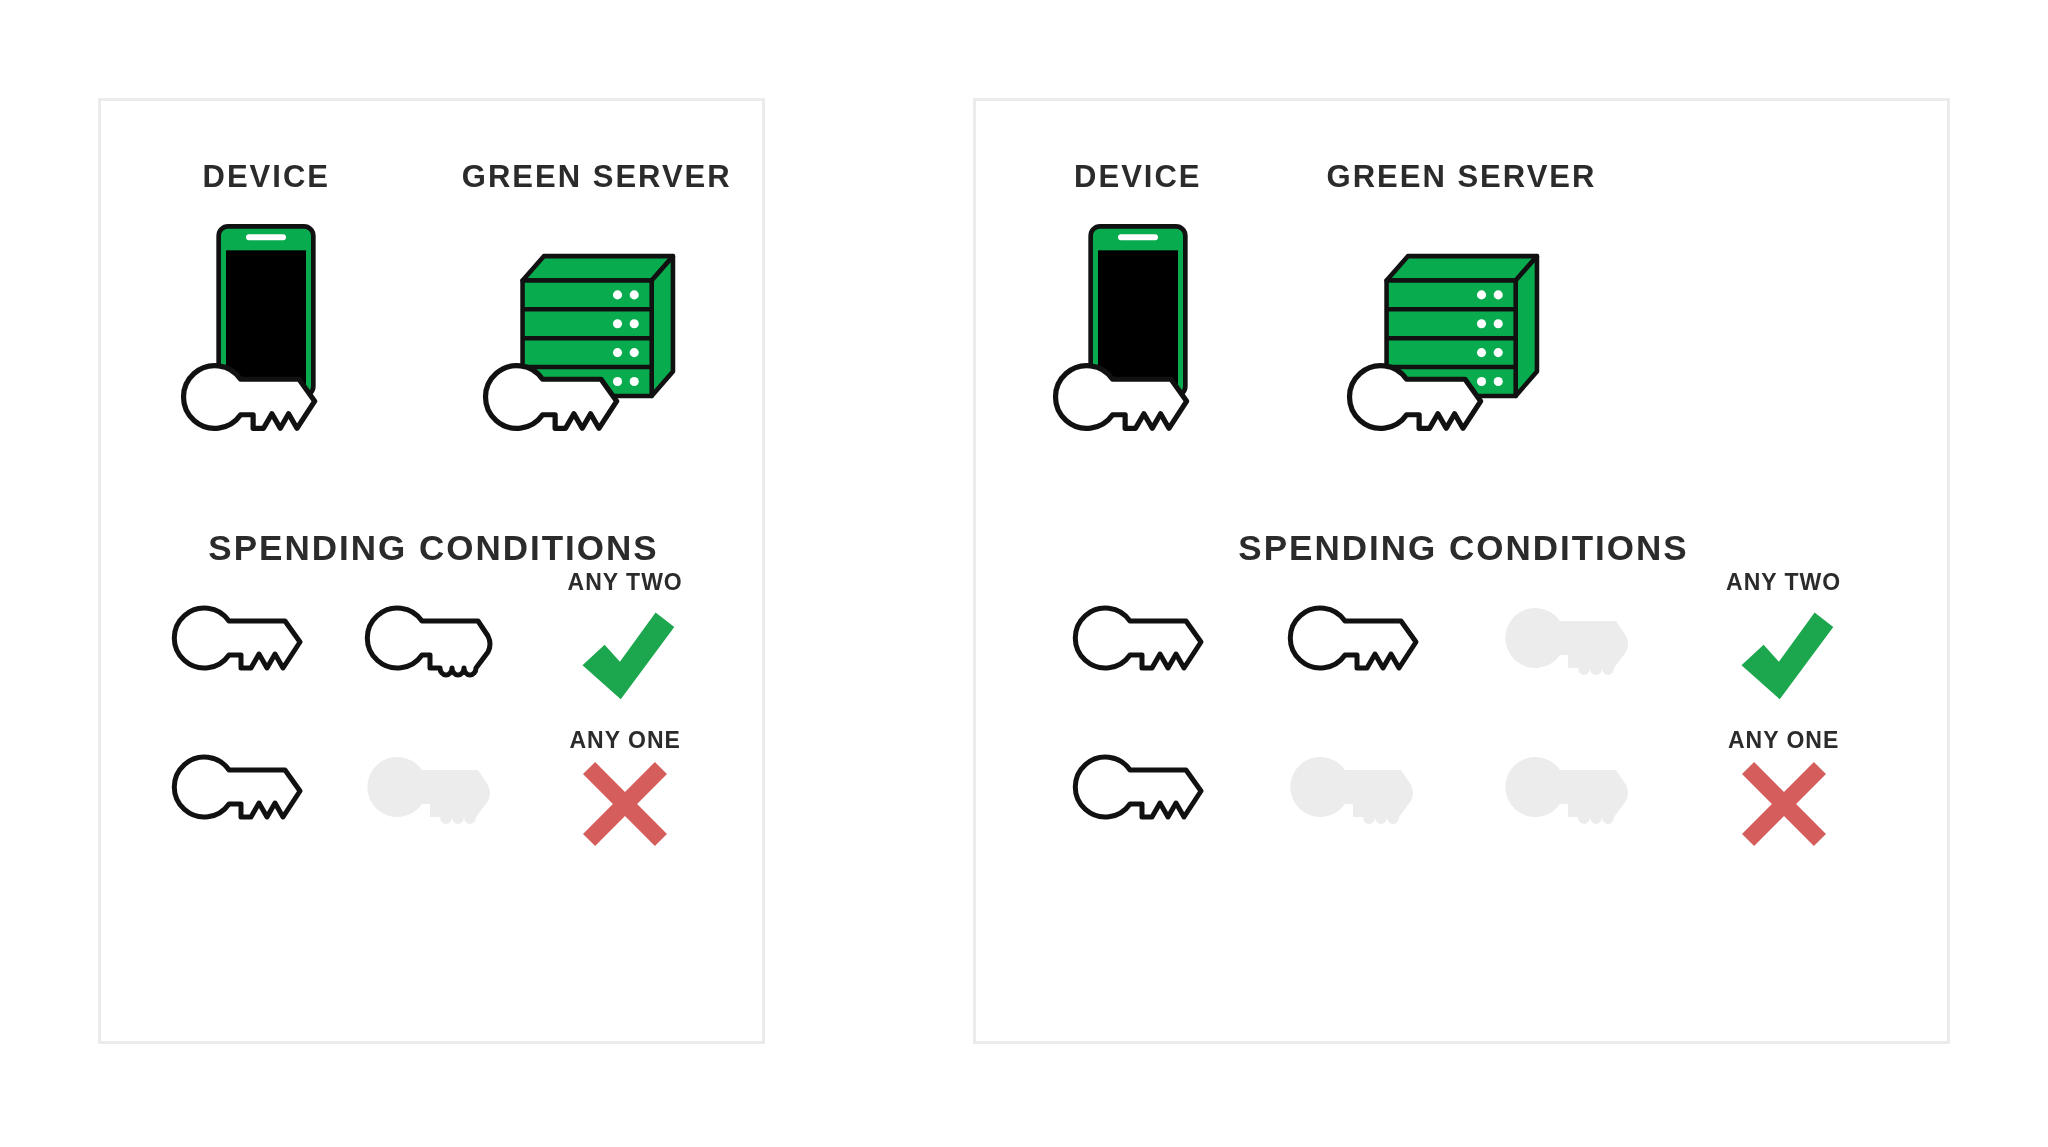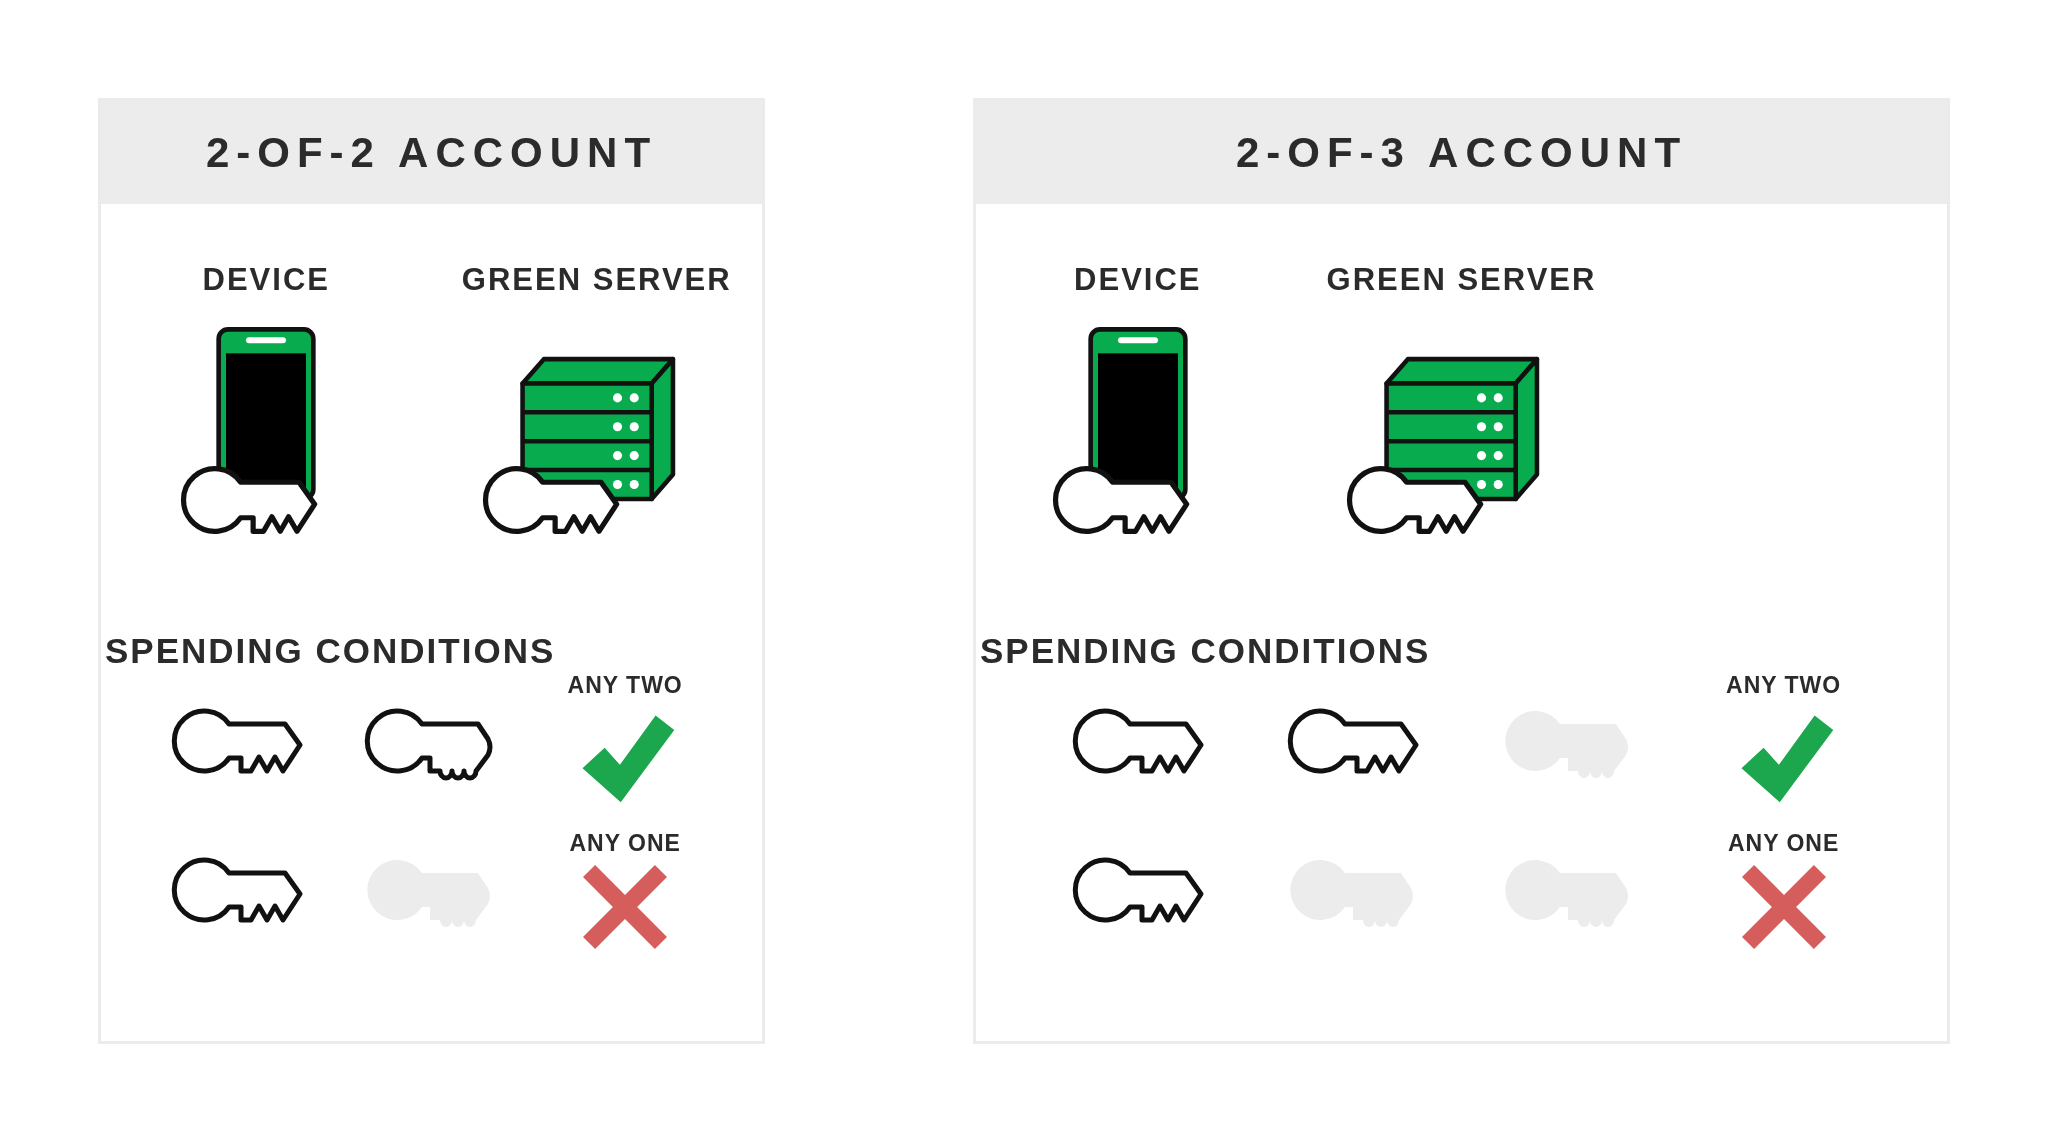--- a/index.html
+++ b/index.html
@@ -19,21 +19,21 @@
   .holders-2 { grid-template-columns:1fr 1fr; }
   .holders-3 { grid-template-columns:1fr 1fr 1fr; }
   .holder { display:flex; flex-direction:column; align-items:center; }
   .holder-label { height:40px; line-height:40px; font-size:31px; font-weight:bold;
                   letter-spacing:2px; color:var(--text,#2b2b2b); text-align:center; }
   .icon-area { height:220px; margin-top:24px; display:flex; align-items:flex-end; justify-content:center; }
   .icon-wrap { position:relative; margin-bottom:42px; }
   .main-icon { display:block; }
   .holder-key { position:absolute; left:-36px; bottom:-46px; }
 
-  .conditions-title { margin:86px 0 0 4px; text-align:left; font-size:35px; font-weight:bold;
+  .conditions-title { margin:86px 0 0 4px; text-align:center; font-size:35px; font-weight:bold;
                       letter-spacing:2px; color:var(--text,#2b2b2b); height:42px; line-height:42px; }
 
   .conditions { display:flex; flex-direction:column; gap:14px; }
   .cond-row { display:grid; align-items:center; justify-items:center; min-height:133px; }
   .cols-3 { grid-template-columns:1fr 1fr 1fr; padding:0 40px; }
   .cols-4 { grid-template-columns:1fr 1fr 1fr 1fr; padding:0 56px; }
 
   .result { display:flex; flex-direction:column; align-items:center; gap:8px; }
   .result-label { font-size:23px; font-weight:bold; letter-spacing:1px; color:var(--text,#2b2b2b); }
 
@@ -113,21 +113,20 @@
 
     <symbol id="sym-cross" viewBox="0 0 104 104">
       <path style="fill:var(--cross,#D55E5C)" d="M15 0 L52 37 L89 0 L104 15 L67 52 L104 89 L89 104 L52 67 L15 104 L0 89 L37 52 L0 15 Z"></path>
     </symbol>
   </defs>
 </svg>
 
 <div class="canvas">
 
   <section class="card card-left">
-    <header class="card-header">2-OF-2 ACCOUNT</header>
 
     <div class="holders holders-2">
       <div class="holder">
         <div class="holder-label">DEVICE</div>
         <div class="icon-area">
           <div class="icon-wrap">
             <svg class="main-icon" viewBox="0 0 150 262" width="100" height="176">
                 <use href="#sym-phone"></use>
               </svg>
             <svg class="holder-key key-svg" viewBox="0 0 134 92" width="140" height="96">
@@ -179,21 +178,20 @@
           <div class="result-label">ANY ONE</div>
           <svg class="mark" viewBox="0 0 104 104" width="84" height="84">
               <use href="#sym-cross"></use>
             </svg>
         </div>
       </div>
     </div>
   </section>
 
   <section class="card card-right">
-    <header class="card-header">2-OF-3 ACCOUNT</header>
 
     <div class="holders holders-3">
       <div class="holder">
         <div class="holder-label">DEVICE</div>
         <div class="icon-area">
           <div class="icon-wrap">
             <svg class="main-icon" viewBox="0 0 150 262" width="100" height="176">
                 <use href="#sym-phone"></use>
               </svg>
             <svg class="holder-key key-svg" viewBox="0 0 134 92" width="140" height="96">

